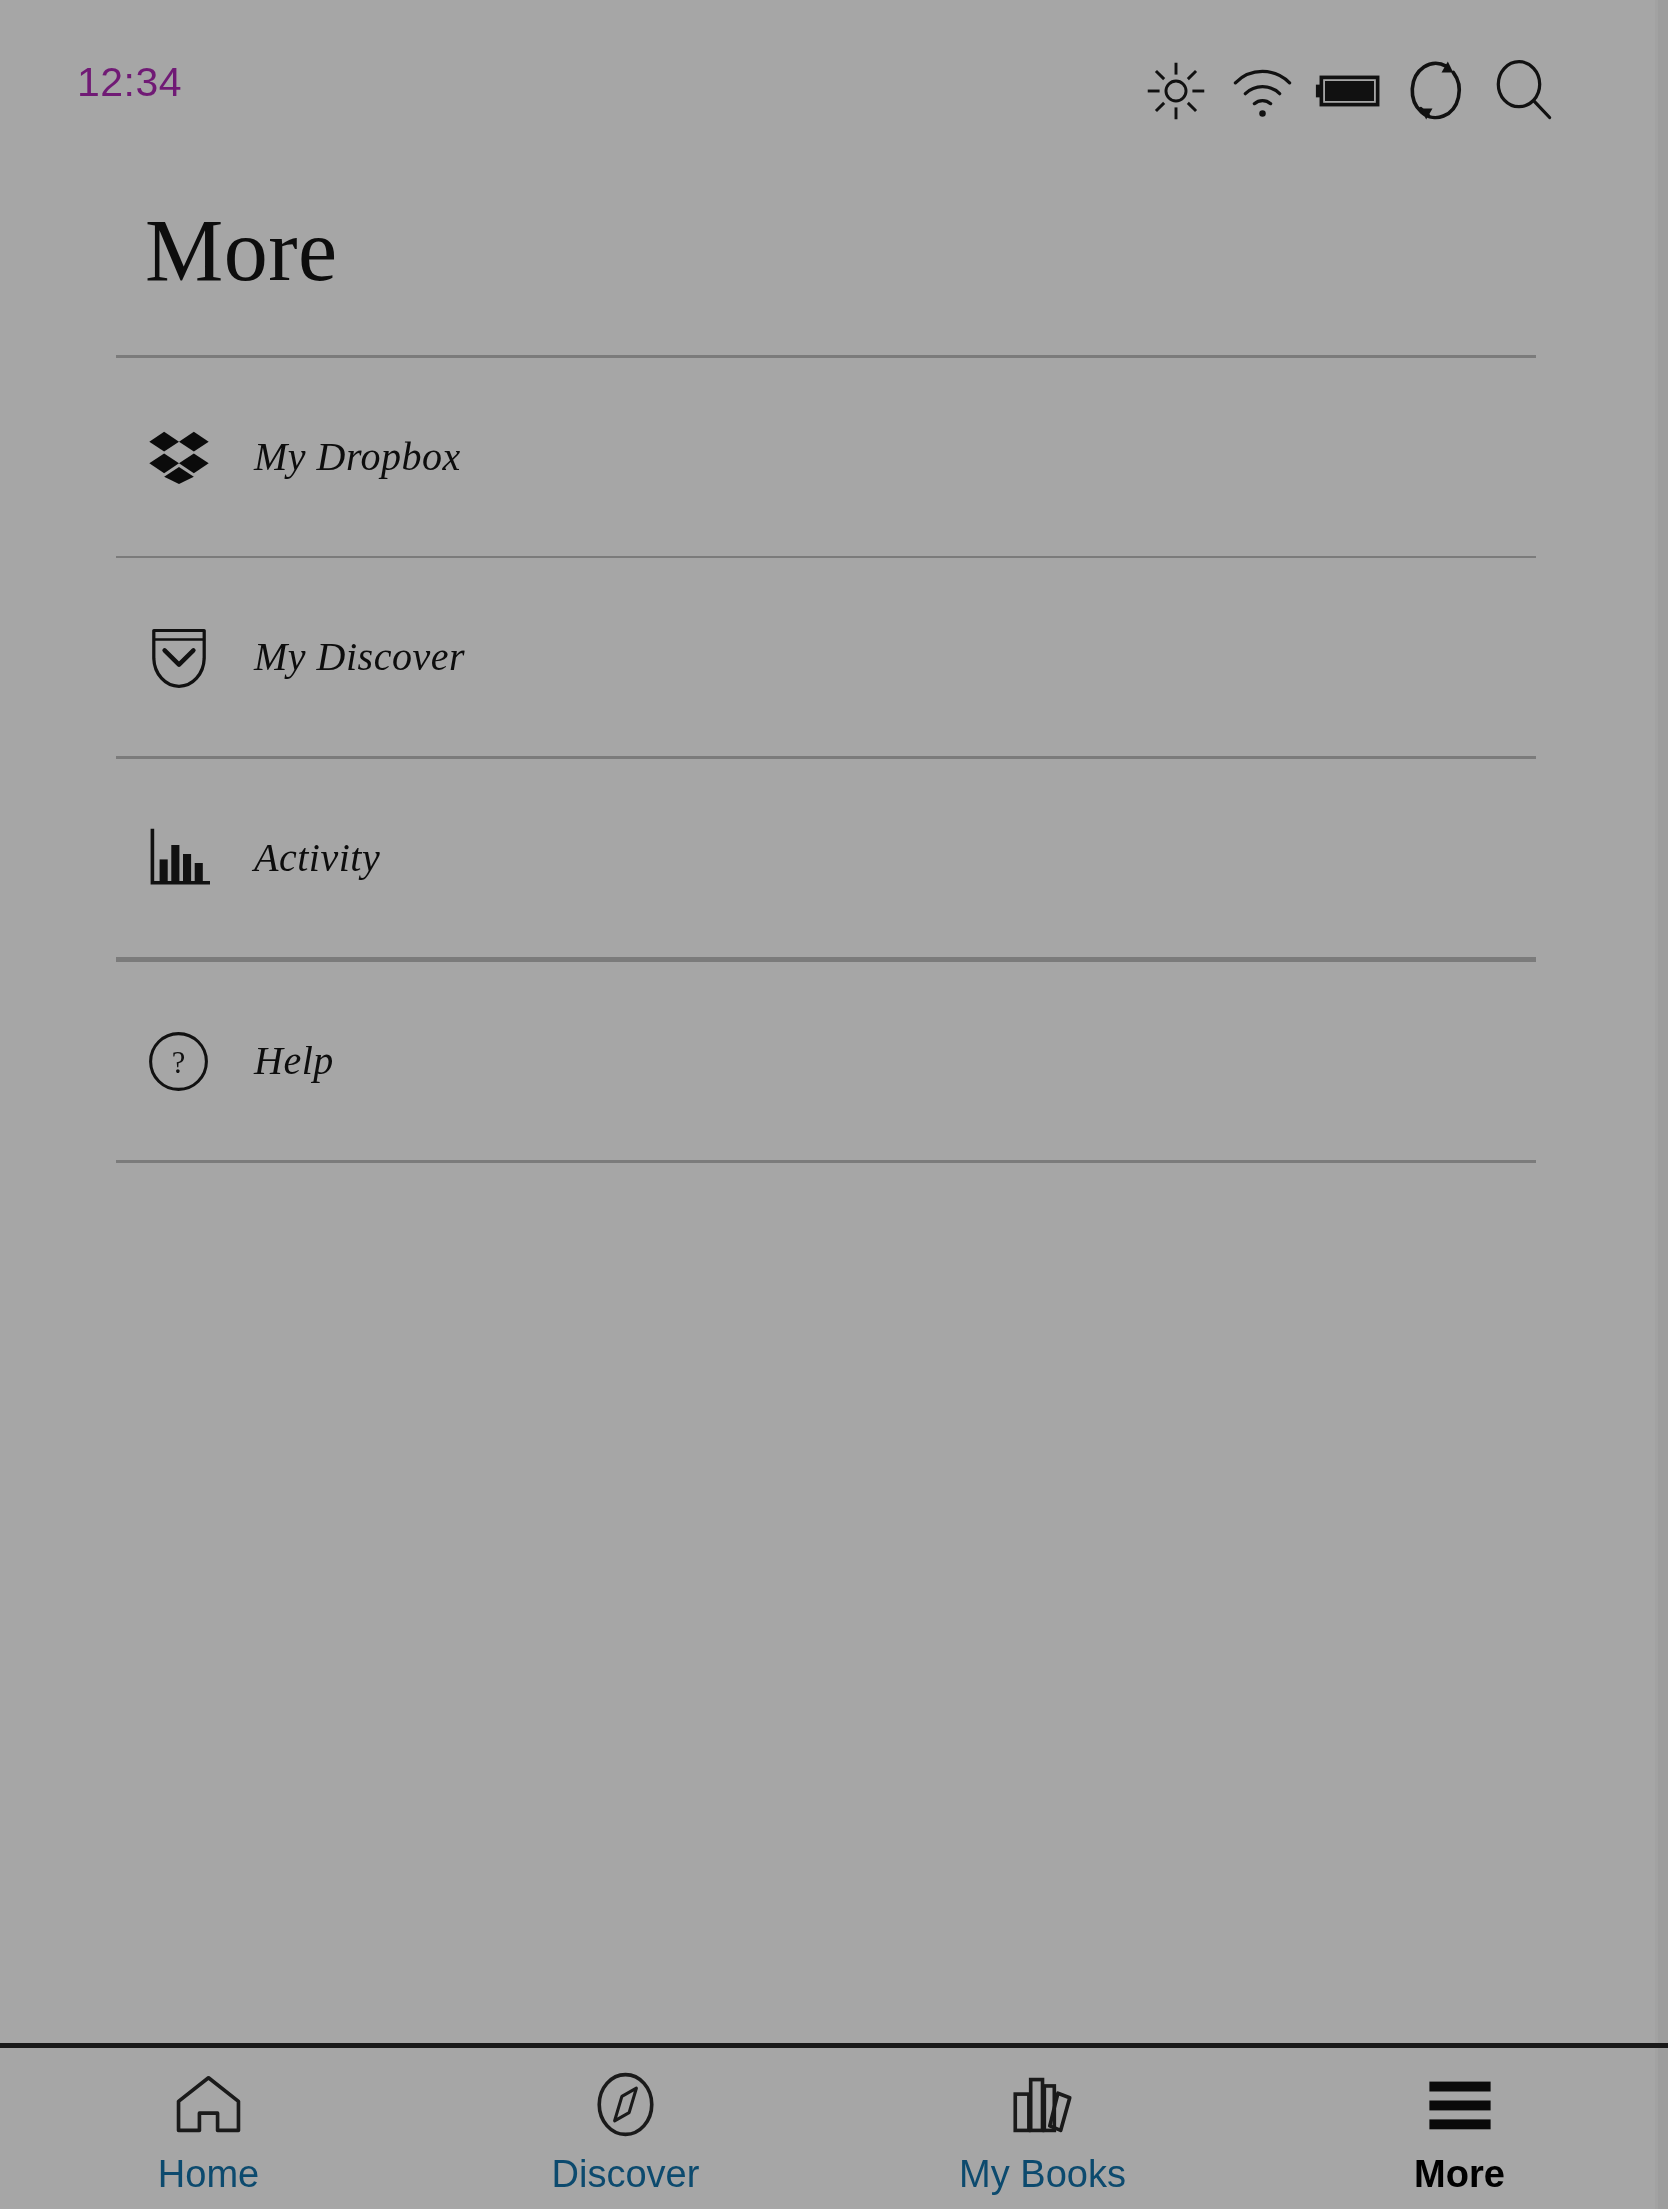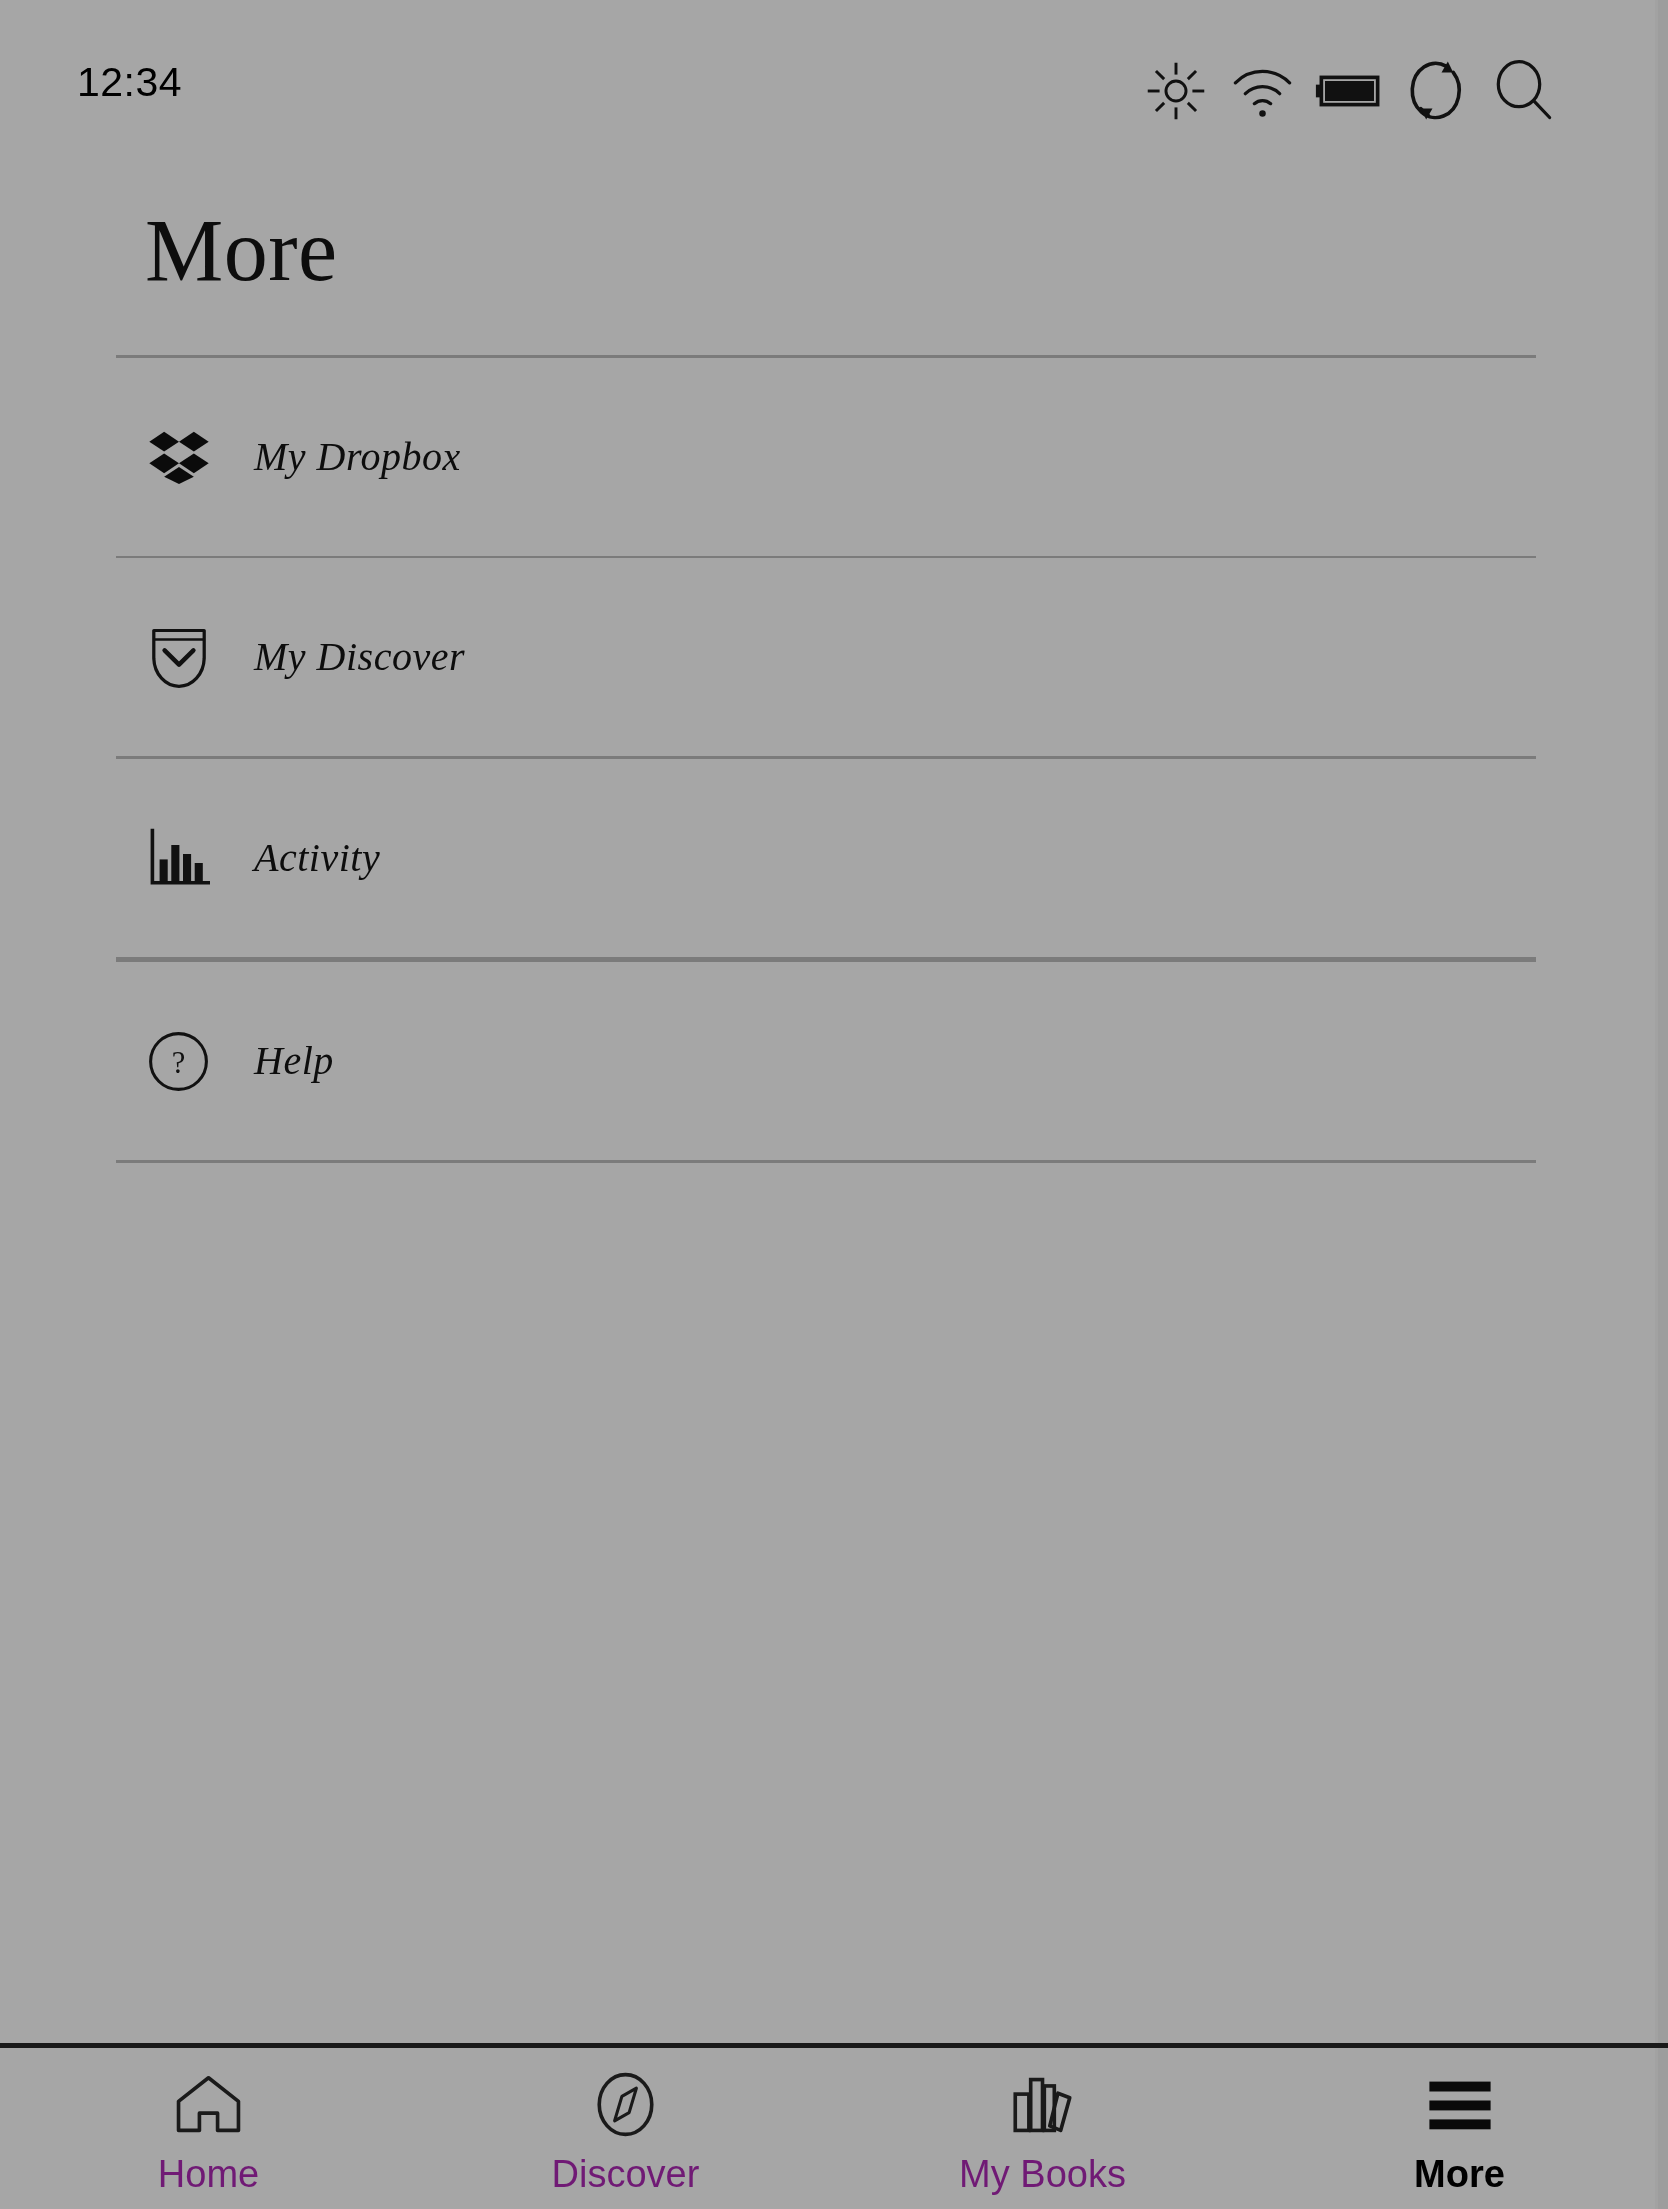--- a/index.html
+++ b/index.html
@@ -50,21 +50,21 @@
     height: 138px;
     display: flex;
     align-items: center;
   }
   .status-time {
     position: absolute;
     left: 77px;
     top: 62px;
     font-size: 41px;
     line-height: 41px;
-    color: #000000;
+    color: #701a75;
     letter-spacing: 0.5px;
   }
   .status-icons {
     position: absolute;
     right: 101px;
     top: 47px;
     display: flex;
     align-items: center;
     gap: 0px;
   }
@@ -173,21 +173,21 @@
     height: 69px;
     display: flex;
     align-items: center;
     justify-content: center;
     margin-bottom: 16.3px;
   }
   .nav-label {
     font-family: "Liberation Sans", sans-serif;
     font-size: 38px;
     line-height: 38px;
-    color: #701a75;
+    color: #0c4a6e;
   }
   .nav-item.active .nav-label {
     font-weight: bold;
     color: #000000;
   }
 </style>
 </head>
 <body>
 
 <div class="screen">

